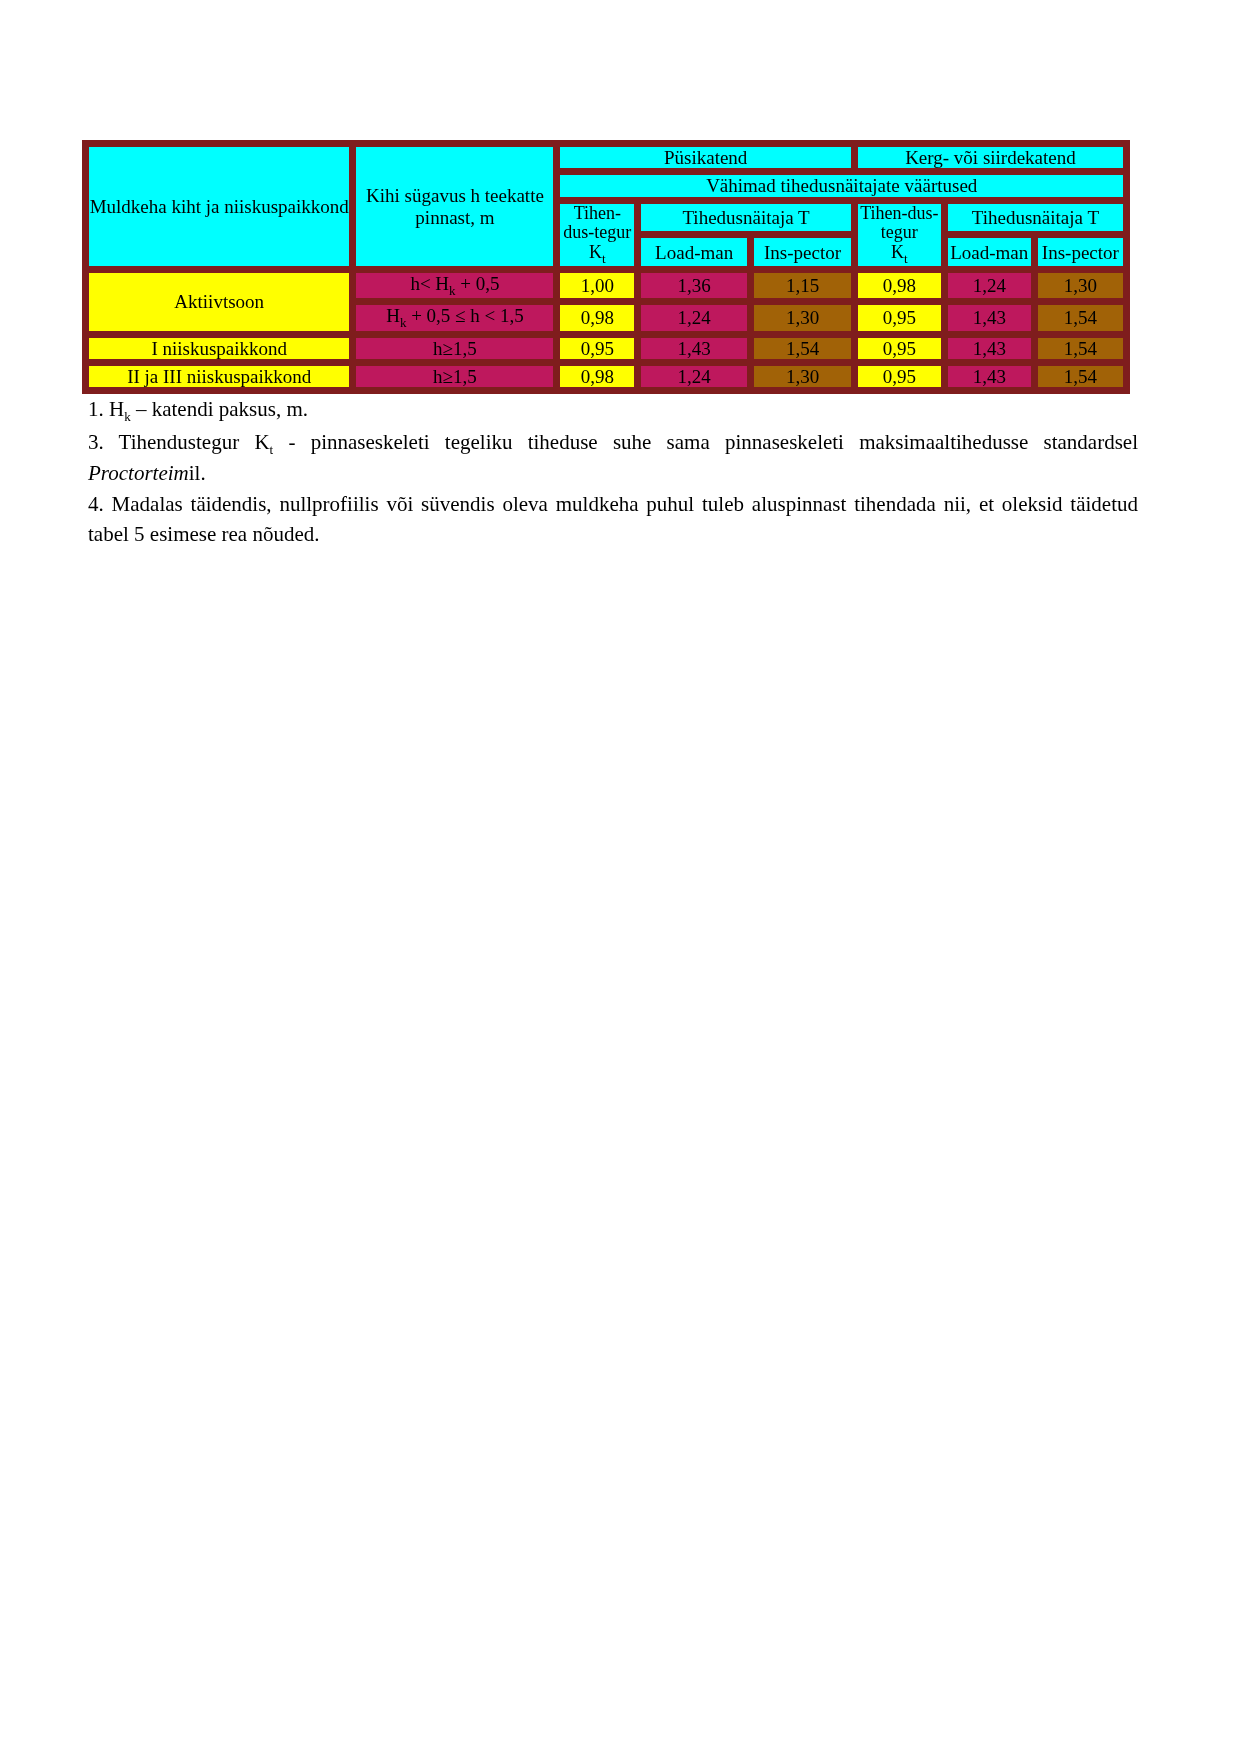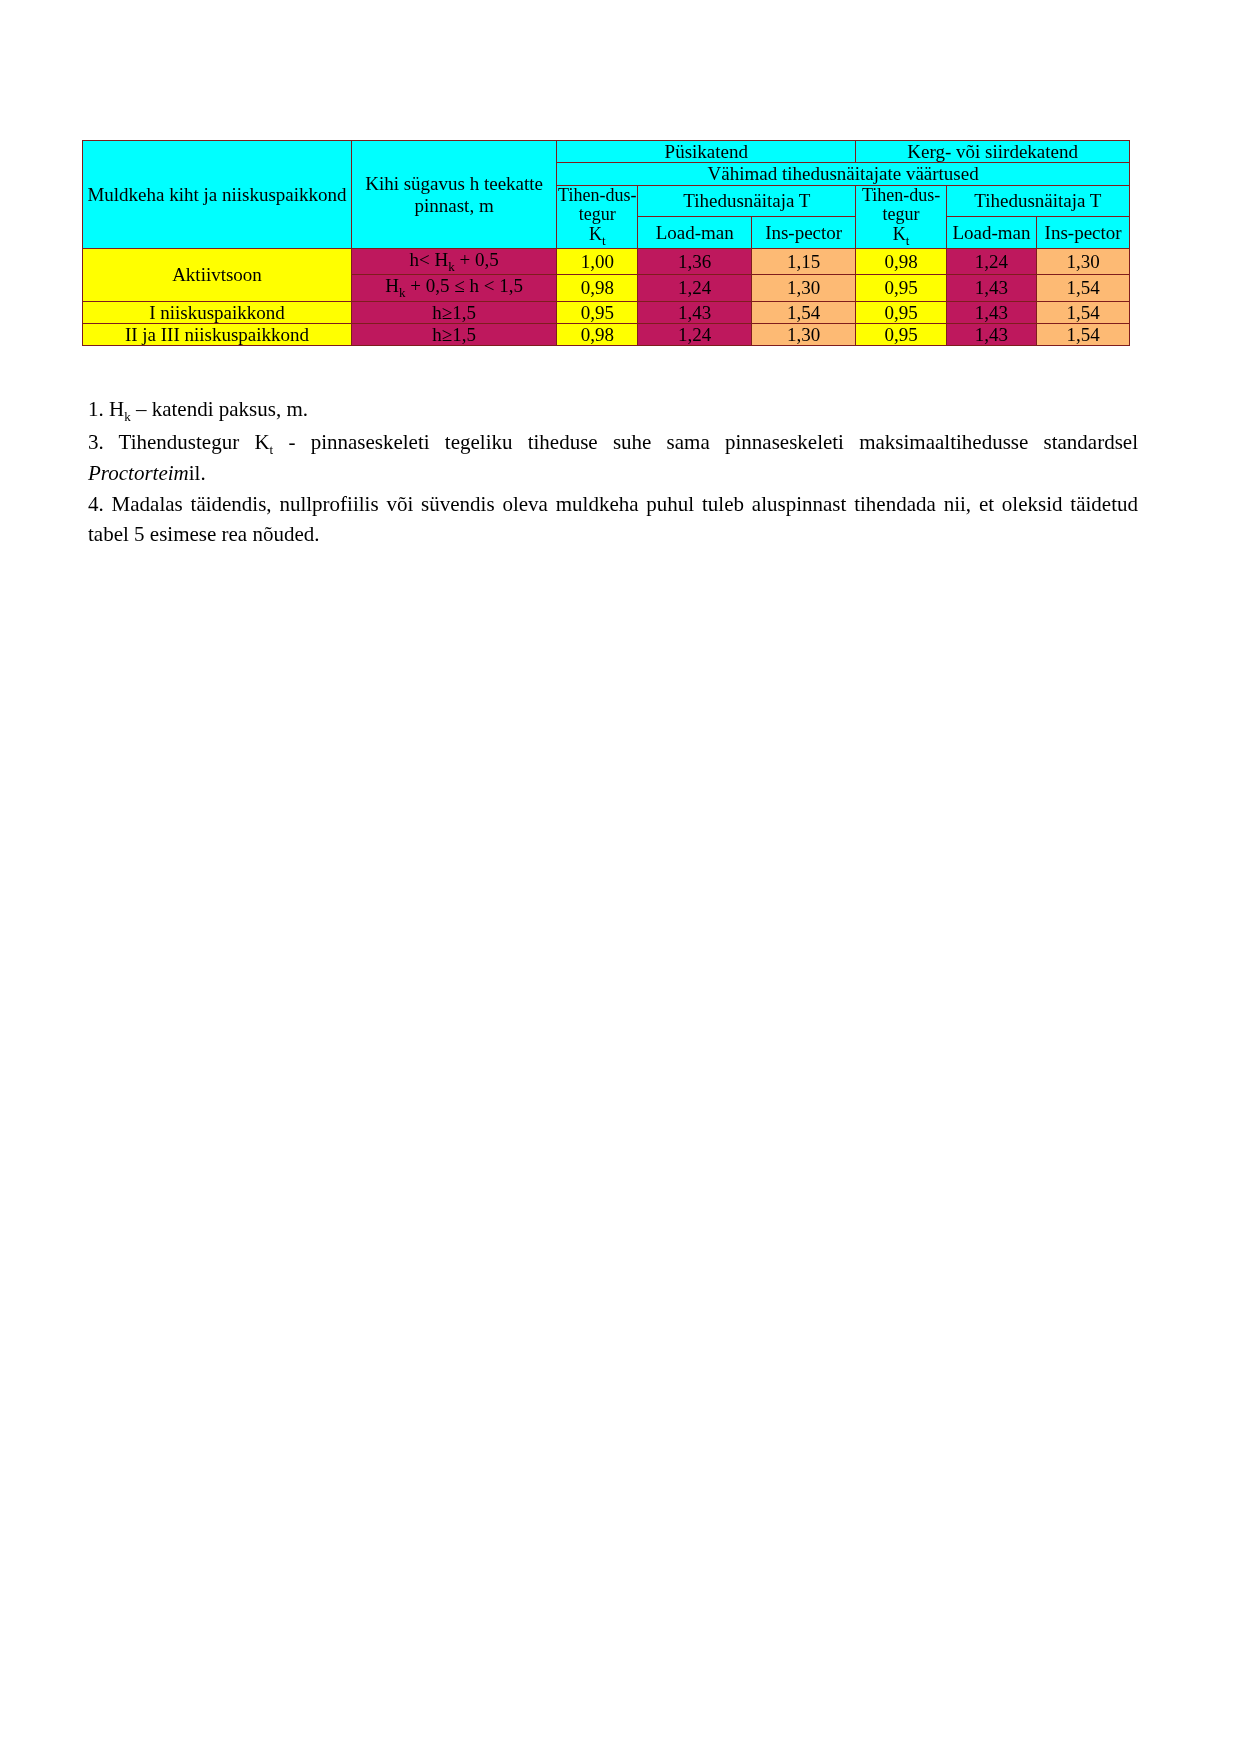--- a/index.html
+++ b/index.html
@@ -28,29 +28,29 @@
     width: 1048px;
   }
   table.density {
     border-collapse: collapse;
     table-layout: fixed;
     width: 1048px;
     font-size: 19px;
     line-height: 1.12;
   }
   table.density td, table.density th {
-    border: 1px solid #7f1d1d;
+    border: 7px solid #7f1d1d;
     padding: 0;
     text-align: center;
     vertical-align: middle;
     font-weight: normal;
   }
   .cyan { background: #00ffff; }
   .yellow { background: #ffff00; }
-  .magenta { background: #fdba74; }
+  .magenta { background: #a16207; }
   .white { background: #be185d; margin-left: 27px; }
 
   .hdr-left {
     padding: 4px 6px;
   }
   .pad-s { padding: 3px 4px; }
   .pad-cell { padding: 3px 5px; }
   .left-label {
     text-align: left;
     padding-left: 6px;

